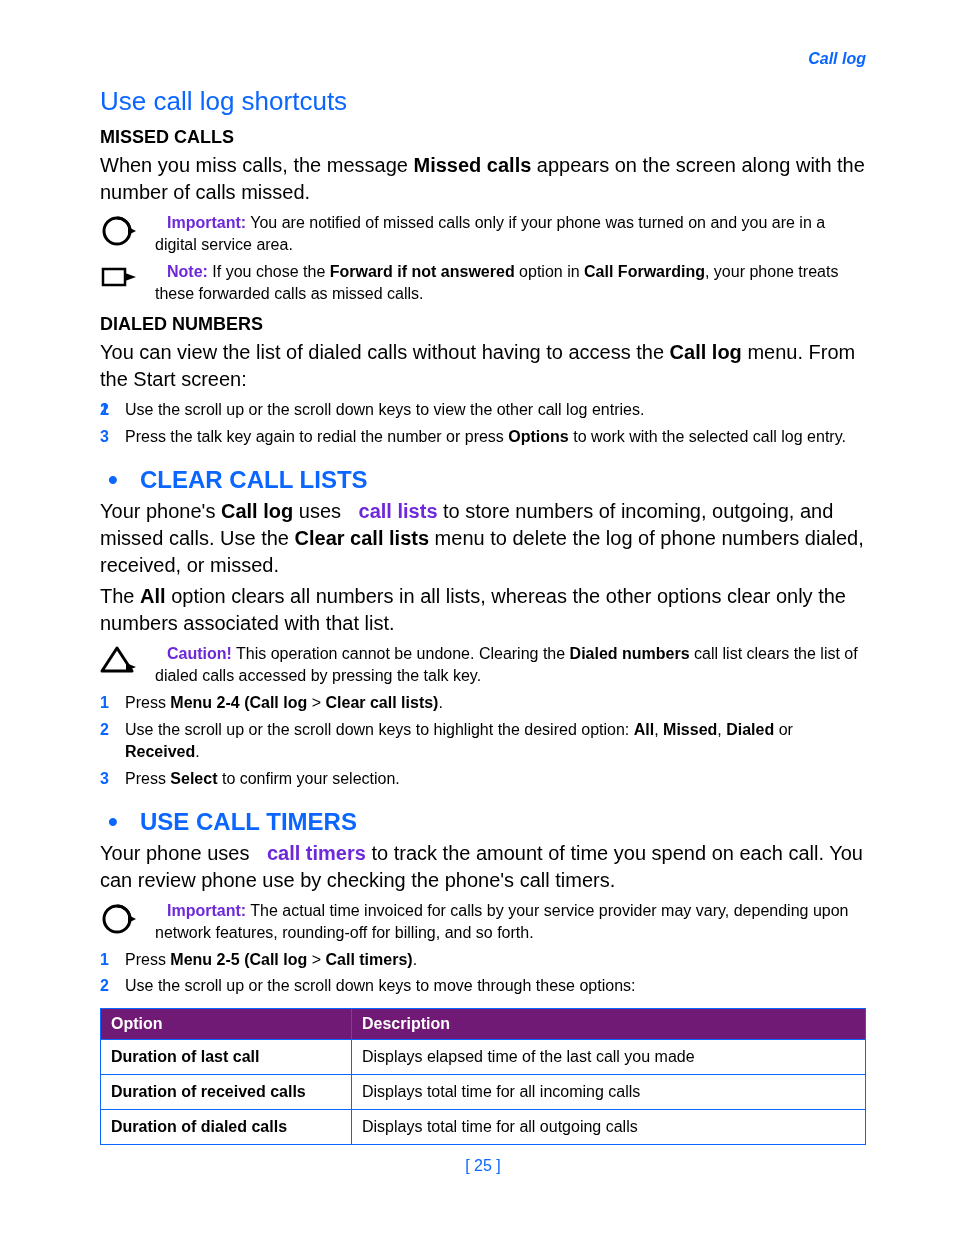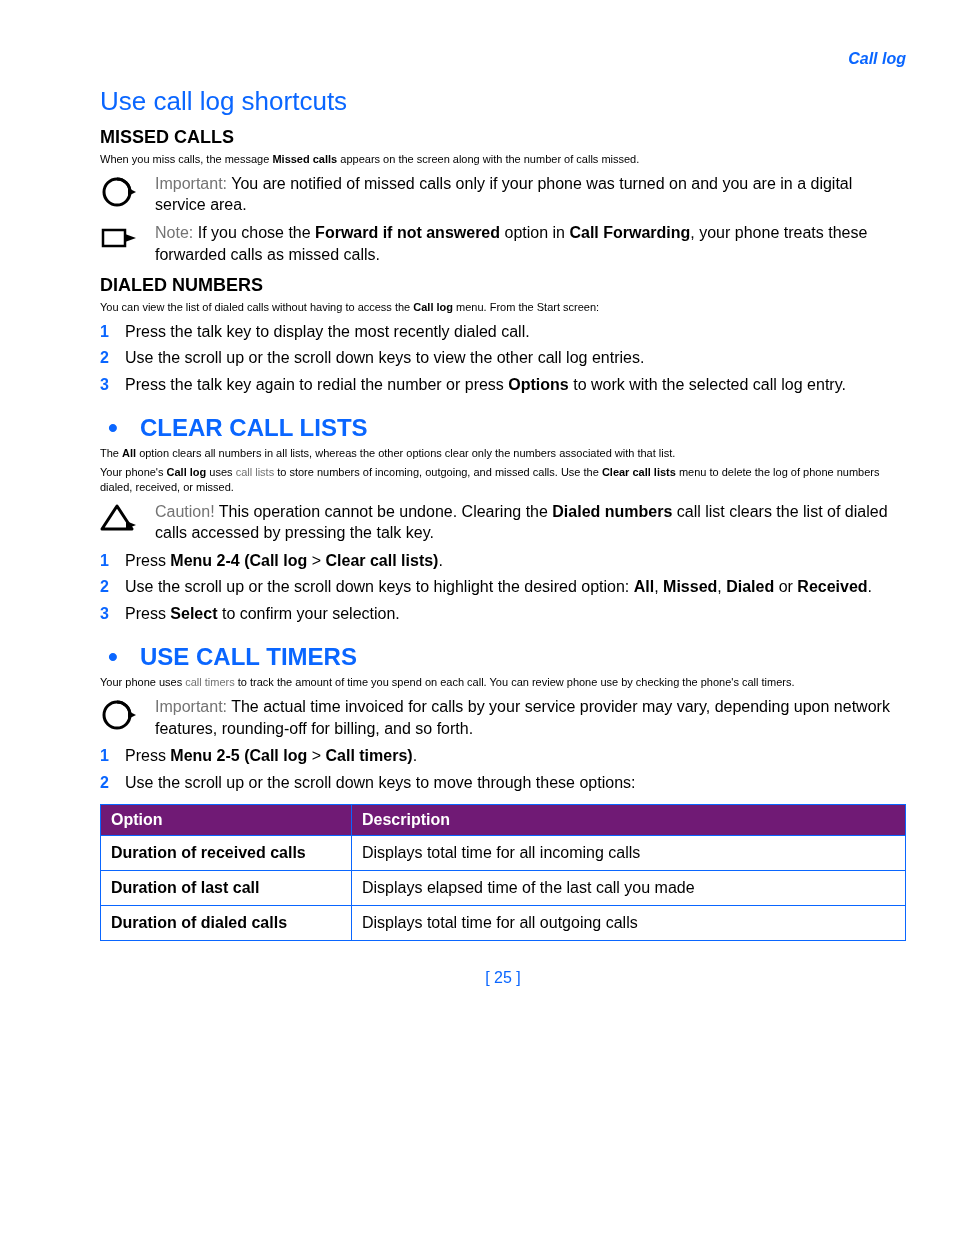--- a/index.html
+++ b/index.html
@@ -4,21 +4,21 @@
 <style>
   body {
     margin: 0;
     padding: 0;
     background: #fff;
     font-family: Verdana, Arial, sans-serif;
     color: #000;
     width: 954px;
   }
   .page {
-    padding: 50px 48px 40px 100px;
+    padding: 50px 88px 40px 100px;
     box-sizing: border-box;
     width: 954px;
   }
   .header-label {
     text-align: right;
     color: #0a66ff;
     font-style: italic;
     font-weight: 600;
     font-size: 16px;
     margin-bottom: 18px;
@@ -44,23 +44,23 @@
     left: 8px;
     top: -2px;
     font-size: 28px;
     color: #0a66ff;
   }
   h3.black {
     font-size: 18px;
     font-weight: 700;
     margin: 10px 0 2px 0;
   }
-  p { font-size: 11px; line-height: 1.35; margin: 4px 0; }
+  p { font-size: 20px; line-height: 1.35; margin: 4px 0; }
   b { font-weight: 700; }
-  .blue-term { color: #737373; font-weight: 400; }
+  .blue-term { color: #6d28d9; font-weight: 700; margin-left: 12px; }
   .callout {
     display: flex;
     align-items: flex-start;
     margin: 6px 0;
   }
   .callout .icon {
     width: 45px;
     flex: 0 0 45px;
     margin-right: 10px;
     margin-top: 2px;
@@ -102,21 +102,21 @@
   table.bluetable td {
     border: 1.5px solid #0a66ff;
     padding: 8px 10px;
     vertical-align: top;
   }
   table.bluetable td.opt { font-weight: 700; width: 230px; }
   .footer {
     text-align: center;
     color: #0a66ff;
     font-size: 16px;
-    margin-top: 28px;
+    margin-top: 12px;
   }
   svg { display: block; }
 </style>
 </head>
 <body>
 
 <div class="page">
 
   <div class="header-label">Call log</div>
 
@@ -150,31 +150,31 @@
     <div class="text">
       <b class="blue-term">Note:</b><span> If you chose the </span><b>Forward if not answered</b><span> option in </span><b>Call Forwarding</b><span>, your phone treats these forwarded calls as missed calls.</span>
     </div>
   </div>
 
   <h3 class="black">DIALED NUMBERS</h3>
   <p>
     <span>You can view the list of dialed calls without having to access the </span><b>Call log</b><span> menu. From the Start screen:</span>
   </p>
   <ol class="numlist">
-    <li><span class="num">1</span><span>Press the talk key to display the most recently dialed call.</span></li>
+    <li><span class="num">1</span></li>
     <li><span class="num">2</span><span>Use the scroll up or the scroll down keys to view the other call log entries.</span></li>
     <li><span class="num">3</span><span>Press the talk key again to redial the number or press </span><b>Options</b><span> to work with the selected call log entry.</span></li>
   </ol>
 
   <h2 class="sec-blue">CLEAR CALL LISTS</h2>
   <p>
+    <span>Your phone's </span><b>Call log</b><span> uses </span><span class="blue-term">call lists</span><span> to store numbers of incoming, outgoing, and missed calls. Use the </span><b>Clear call lists</b><span> menu to delete the log of phone numbers dialed, received, or missed.</span>
+  </p>
+  <p>
     <span>The </span><b>All</b><span> option clears all numbers in all lists, whereas the other options clear only the numbers associated with that list.</span>
-  </p>
-  <p>
-    <span>Your phone's </span><b>Call log</b><span> uses </span><span class="blue-term">call lists</span><span> to store numbers of incoming, outgoing, and missed calls. Use the </span><b>Clear call lists</b><span> menu to delete the log of phone numbers dialed, received, or missed.</span>
   </p>
 
   <div class="callout">
     <div class="icon">
       <svg width="40" height="32" viewBox="0 0 40 32">
         <polygon points="17,3 32,26 2,26" fill="none" stroke="#000" stroke-width="3" stroke-linejoin="round"></polygon>
         <polygon points="26,18 36,22 26,26" fill="#000"></polygon>
       </svg>
     </div>
     <div class="text">
@@ -213,28 +213,28 @@
 
   <table class="bluetable">
     <thead>
       <tr>
         <th>Option</th>
         <th>Description</th>
       </tr>
     </thead>
     <tbody>
       <tr>
+        <td class="opt">Duration of last call</td>
+        <td>Displays elapsed time of the last call you made</td>
+      </tr>
+      <tr>
         <td class="opt">Duration of received calls</td>
         <td>Displays total time for all incoming calls</td>
       </tr>
       <tr>
-        <td class="opt">Duration of last call</td>
-        <td>Displays elapsed time of the last call you made</td>
-      </tr>
-      <tr>
         <td class="opt">Duration of dialed calls</td>
         <td>Displays total time for all outgoing calls</td>
       </tr>
     </tbody>
   </table>
 
   <div class="footer">[ 25 ]</div>
 
 </div>
 

